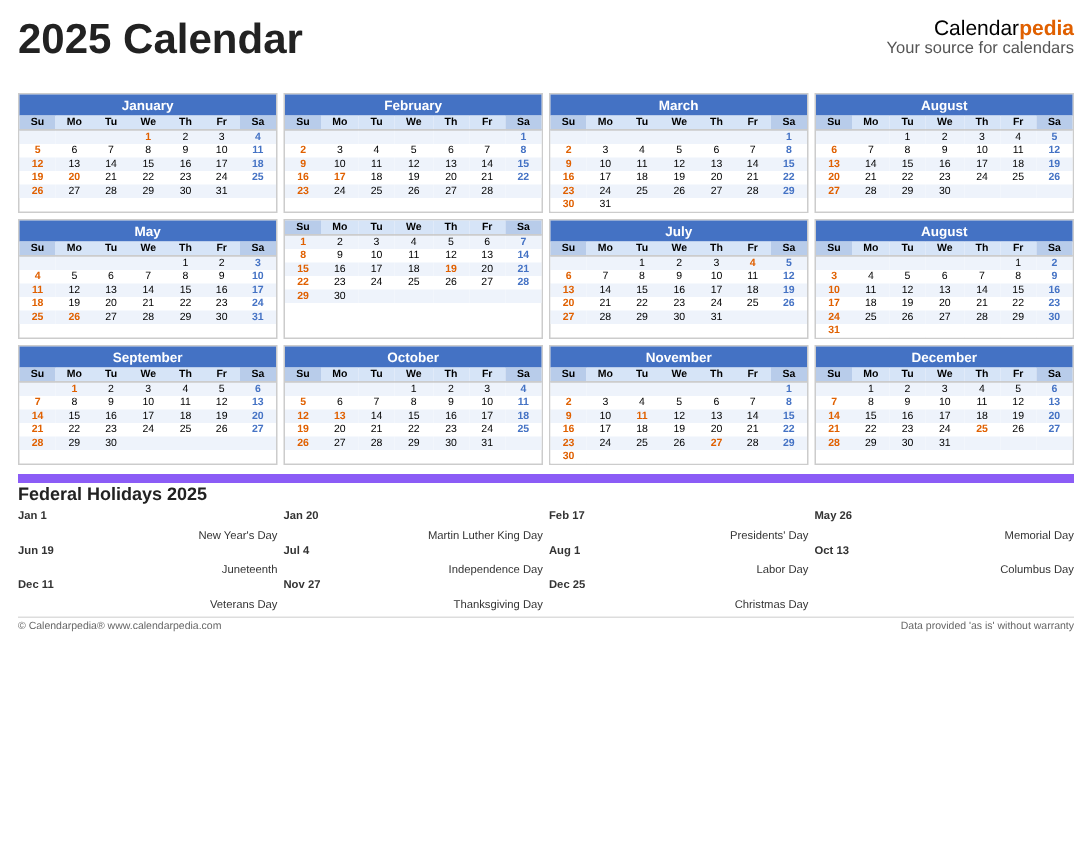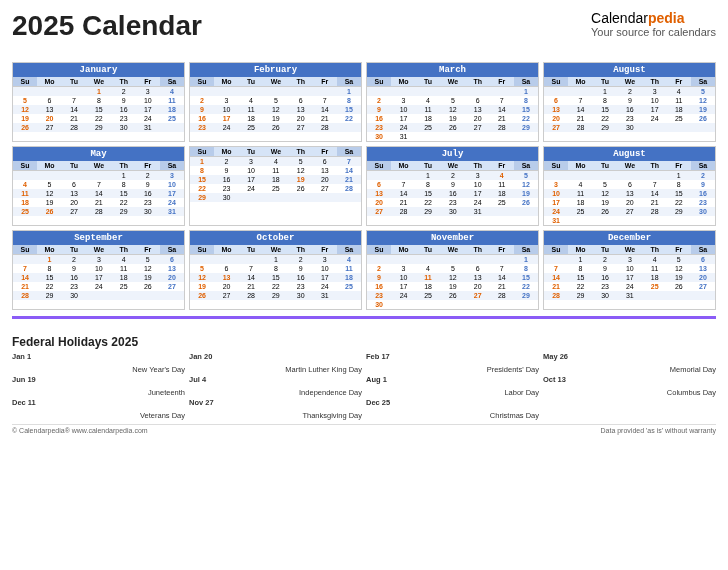--- a/index.html
+++ b/index.html
@@ -19,20 +19,21 @@
       margin-bottom: 20px;
     }
 
     .title {
       font-size: 28px;
       font-weight: bold;
       color: #222;
     }
 
     .brand {
+      text-align: right;
       font-size: 11px;
       color: #555;
     }
     .brand-name {
       font-size: 14px;
       color: #000;
     }
     .brand-name span { color: #e06000; font-weight: bold; }
 
     .calendars-grid {
@@ -47,21 +48,20 @@
       font-size: 7.5px;
     }
 
     .month-title {
       background: #4472c4;
       color: #fff;
       text-align: center;
       font-weight: bold;
       font-size: 9px;
       padding: 2px 0;
-      font-family: Liberation Mono, monospace;
     }
 
     .cal-table {
       width: 100%;
       border-collapse: collapse;
     }
 
     .cal-table th {
       font-size: 7px;
       text-align: center;
@@ -82,22 +82,22 @@
     .cal-table td.su { color: #e06000; font-weight: bold; }
     .cal-table td.sa { color: #4472c4; font-weight: bold; }
     .cal-table td.holiday { color: #e06000; font-weight: bold; }
     .cal-table td.empty { background: #f5f5f5; }
     .cal-table tr:nth-child(odd) td { background: #eef3fb; }
     .cal-table tr:nth-child(even) td { background: #fff; }
     .cal-table td.su { background: inherit; }
 
     .holidays-section {
       margin-top: 6px;
-      border-top: 3px solid #8b5cf6;
-      padding-top: 16px;
+      border-top: 6px solid #8b5cf6;
+      padding-top: 0;
     }
 
     .holidays-title {
       font-size: 12px;
       font-weight: bold;
       color: #222;
       margin-bottom: 3px;
     }
 
     .holidays-grid {

